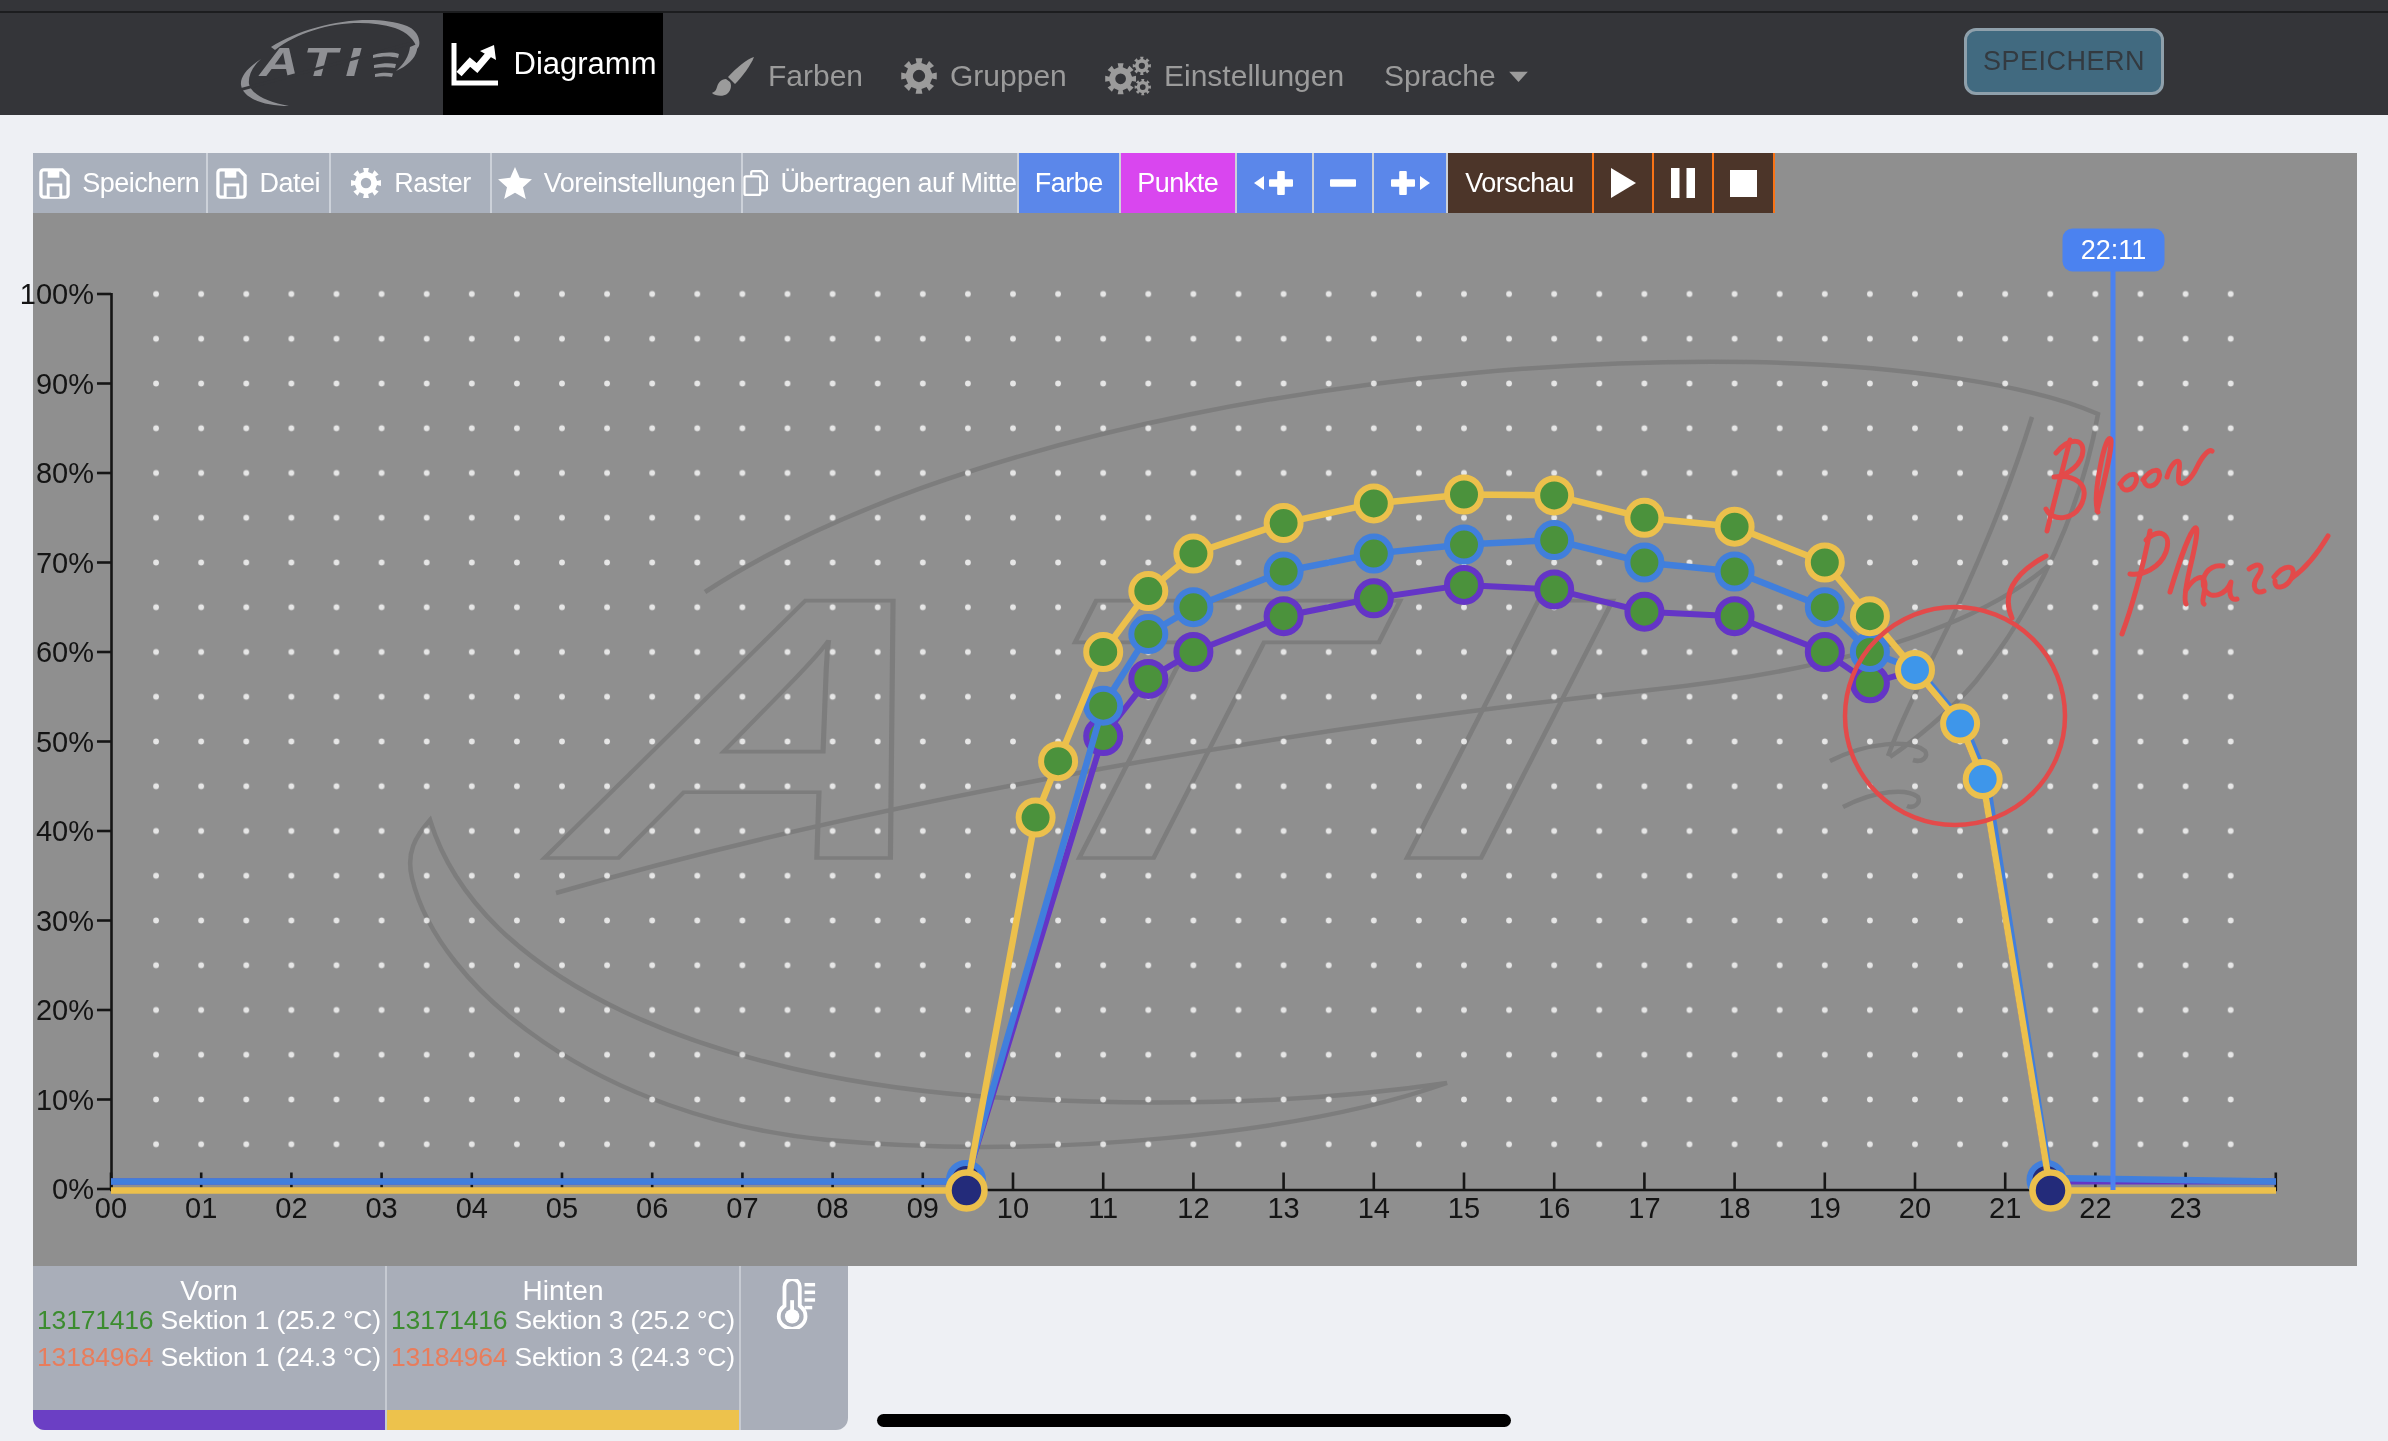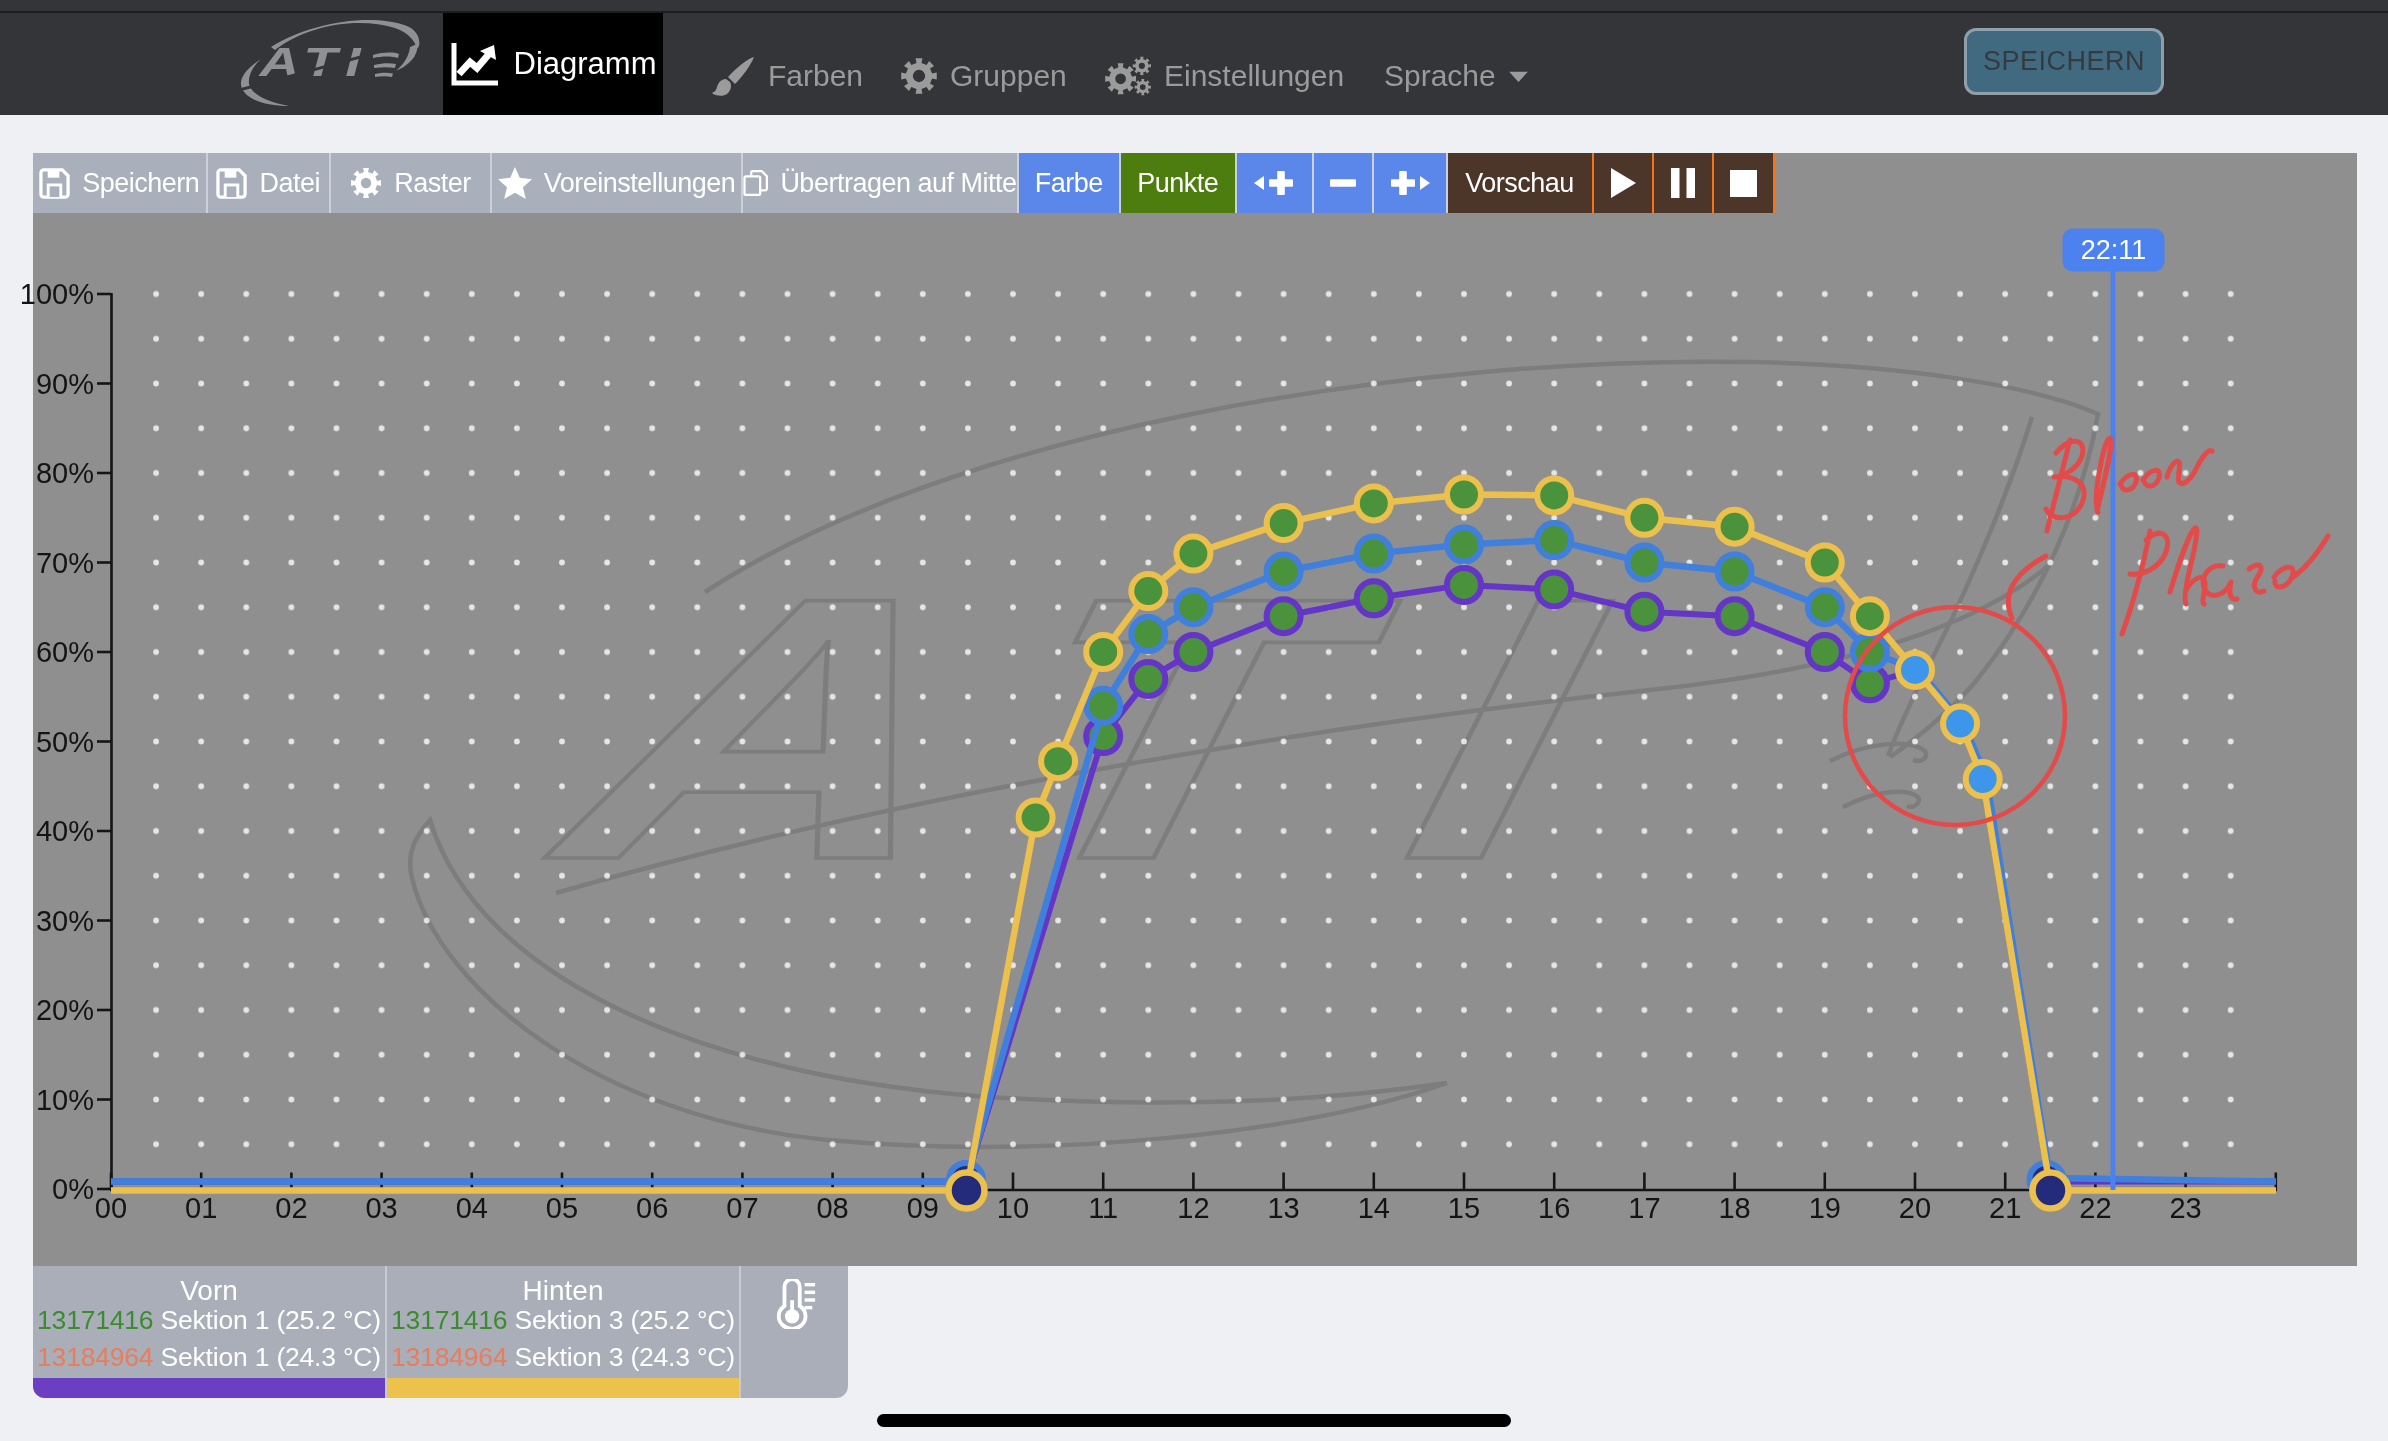--- a/index.html
+++ b/index.html
@@ -4,24 +4,24 @@
 html,body{width:2388px;height:1441px;background:#eef0f4;font-family:"Liberation Sans",sans-serif;overflow:hidden;position:relative}
 #nav{position:absolute;left:0;top:0;width:2388px;height:115px;background:#343539}
 #nav .hairline{position:absolute;left:0;top:11px;width:100%;height:2px;background:rgba(0,0,0,0.45)}
 .navitem{position:absolute;top:26px;height:100px;display:flex;align-items:center;gap:12px;color:#9b9b9b;font-size:30px}
 #tab-active{position:absolute;left:443px;top:13px;width:220px;height:102px;background:#000;color:#fff;display:flex;align-items:center;justify-content:center;gap:16px;font-size:31px}
 #btn-save{position:absolute;left:1964px;top:28px;width:200px;height:67px;background:#416a80;border:3px solid #8fa0ab;border-radius:12px;color:#333a40;font-size:27px;letter-spacing:0.5px;display:flex;align-items:center;justify-content:center}
 #panel{position:absolute;left:33px;top:153px;width:2324px;height:1113px;background:#8f8f8f}
 #toolbar{position:absolute;left:33px;top:153px;height:60px;display:flex}
 .tbtn{height:60px;display:flex;align-items:center;justify-content:center;gap:12px;color:#fff;font-size:27px;letter-spacing:-0.5px;background:#a9b0bc;border-right:2px solid #ccd1d9;white-space:nowrap}
 .tblue{background:#5b87ea}
-.tblue2{background:#4d7c0f}
+.tblue2{background:#d946ef}
 .tbrown{background:#4c3529;border-right:2px solid #f97316}
 #legend{position:absolute;left:33px;top:1266px;height:133px;display:flex;color:#fff}
-.ltab{width:354px;height:132px;background:#a9aeb9;border-right:2px solid #c6cad2;position:relative;text-align:center;font-size:26.5px;white-space:nowrap;overflow:hidden;letter-spacing:-0.2px}
+.ltab{width:354px;height:164px;background:#a9aeb9;border-right:2px solid #c6cad2;position:relative;text-align:center;font-size:26.5px;white-space:nowrap;overflow:hidden;letter-spacing:-0.2px}
 .ltab .t1{padding-top:9px;height:39px;font-size:28px;letter-spacing:0}
 .ltab .t2{height:37px}
 .ltab .strip{position:absolute;left:0;bottom:0;width:100%;height:20px}
 .g{color:#3c8c2f} .o{color:#e87d5c}
 #homebar{position:absolute;left:877px;top:1414px;width:634px;height:13px;border-radius:7px;background:#000}
 svg{display:block}
 #chart{position:absolute;left:0;top:0}
 </style></head><body>
 <div id="panel"></div>
 <svg id="chart" width="2388" height="1441" viewBox="0 0 2388 1441" font-family="Liberation Sans, sans-serif">

